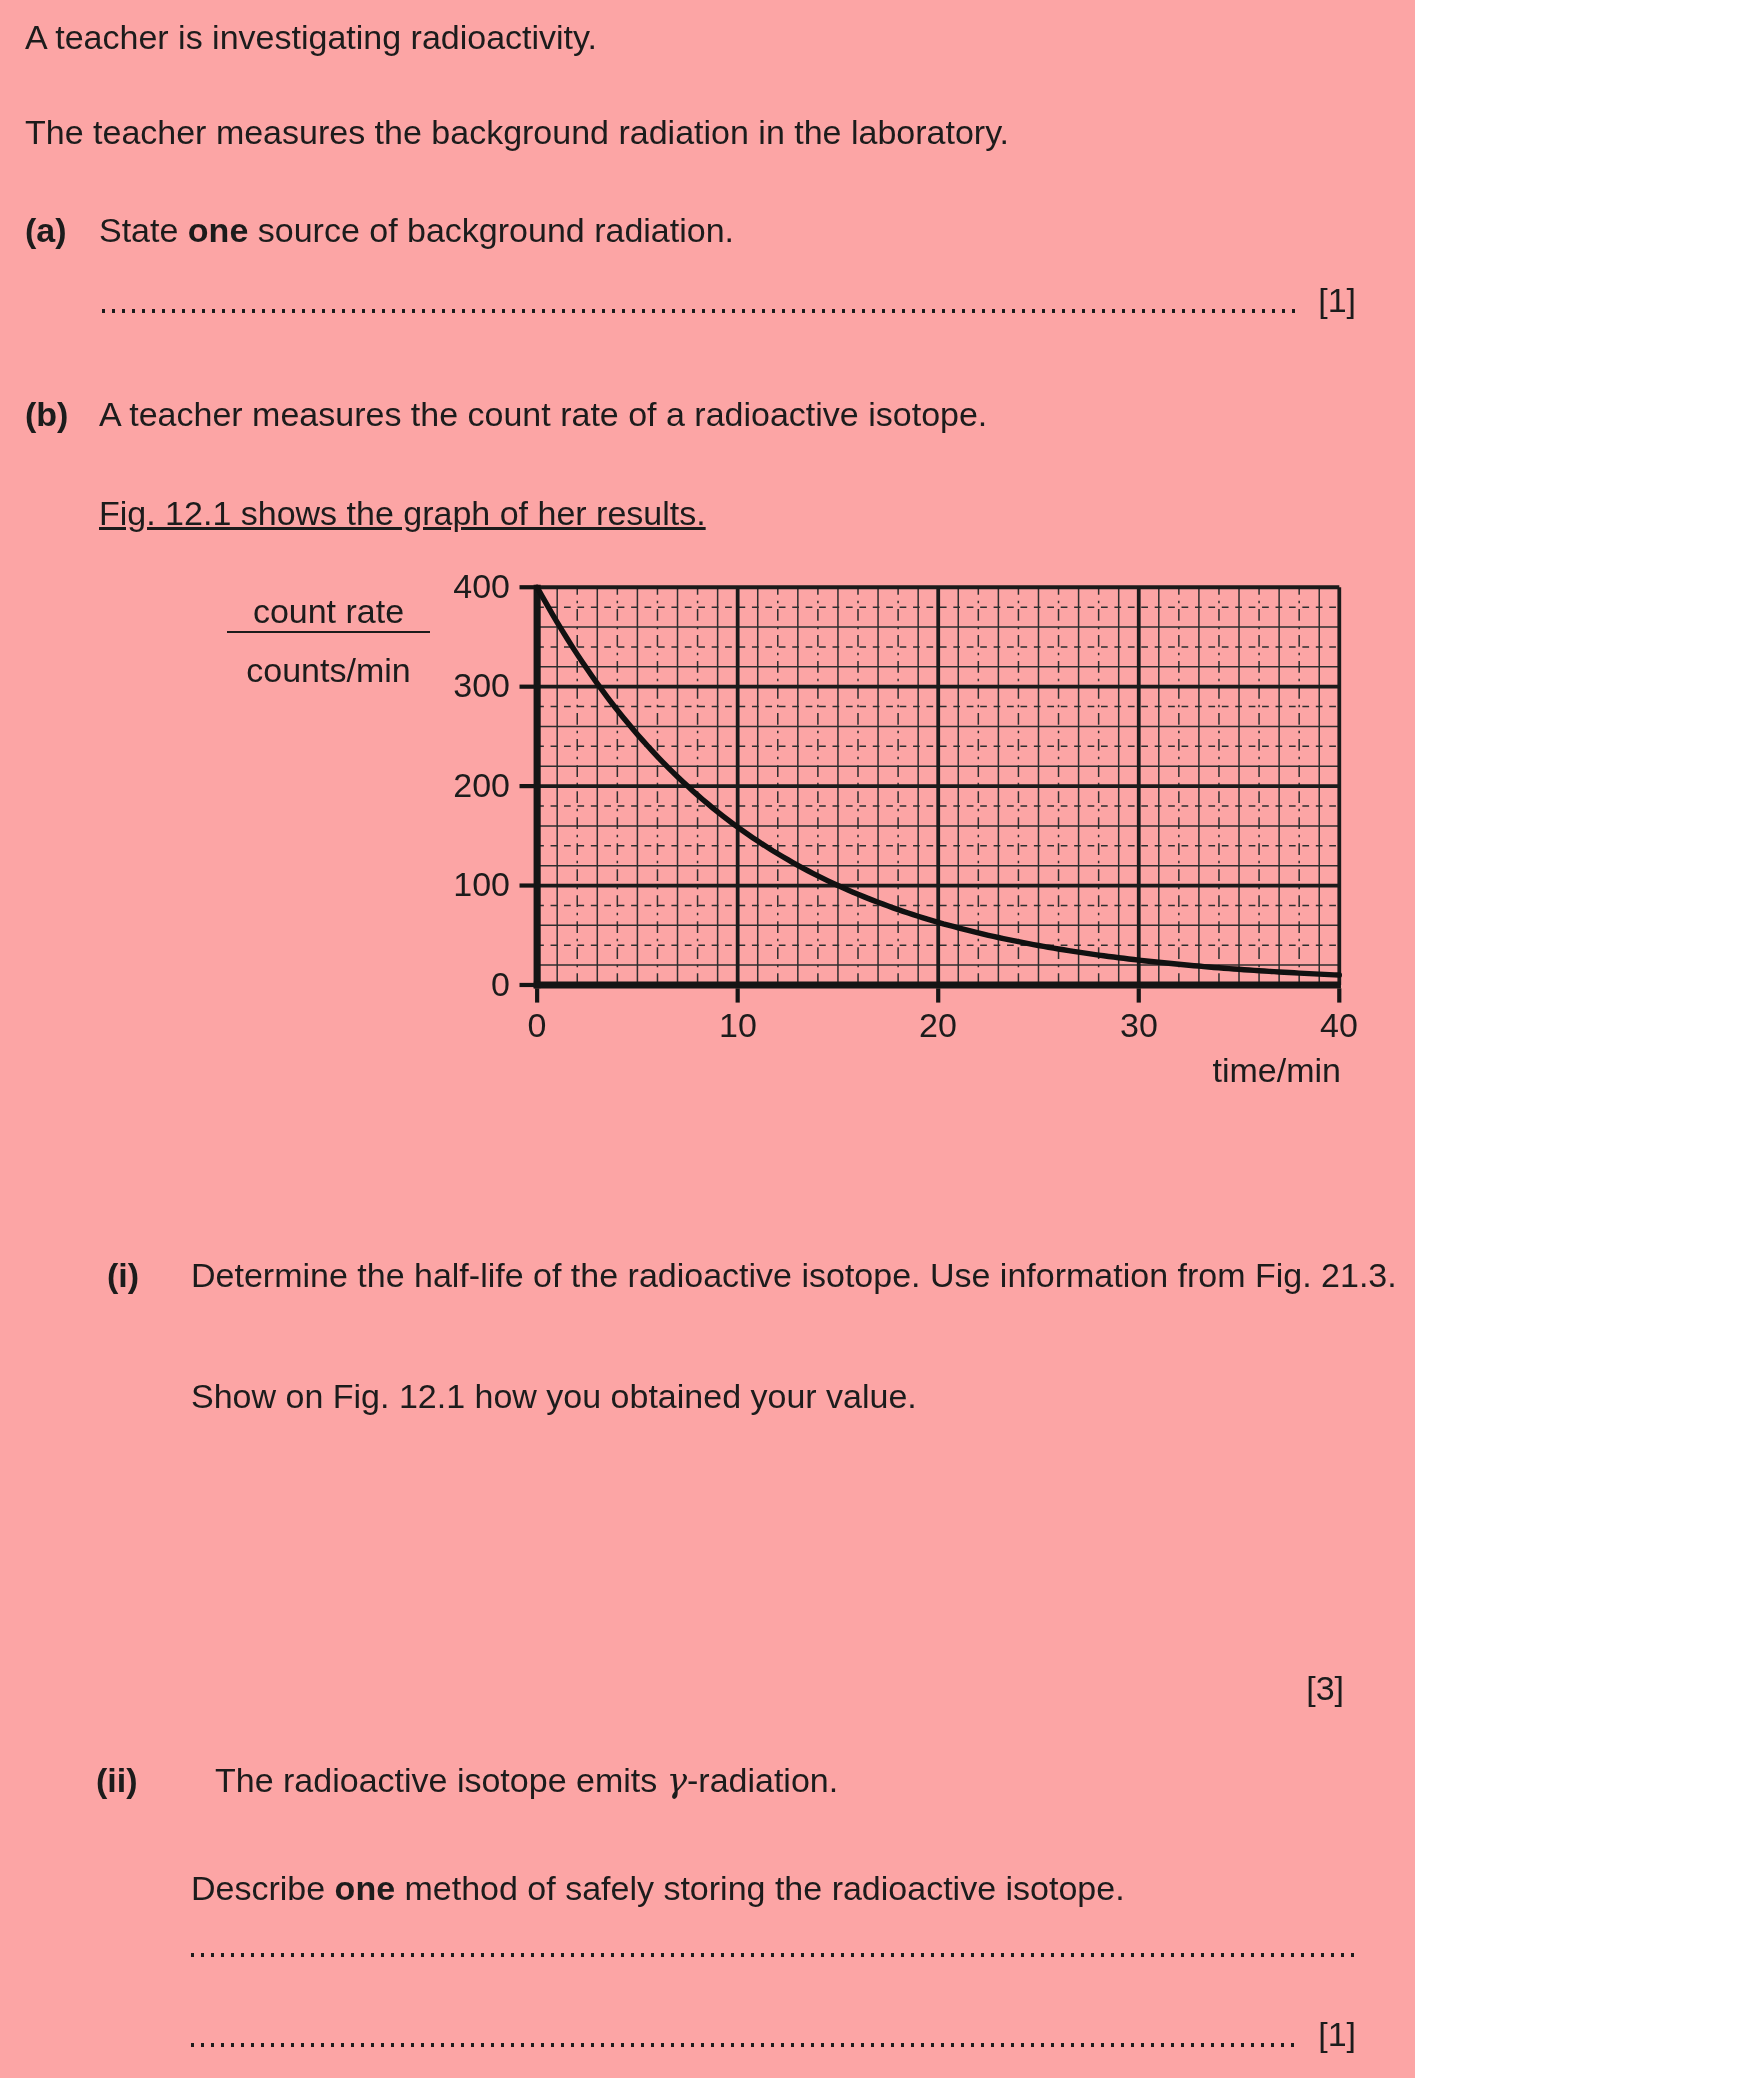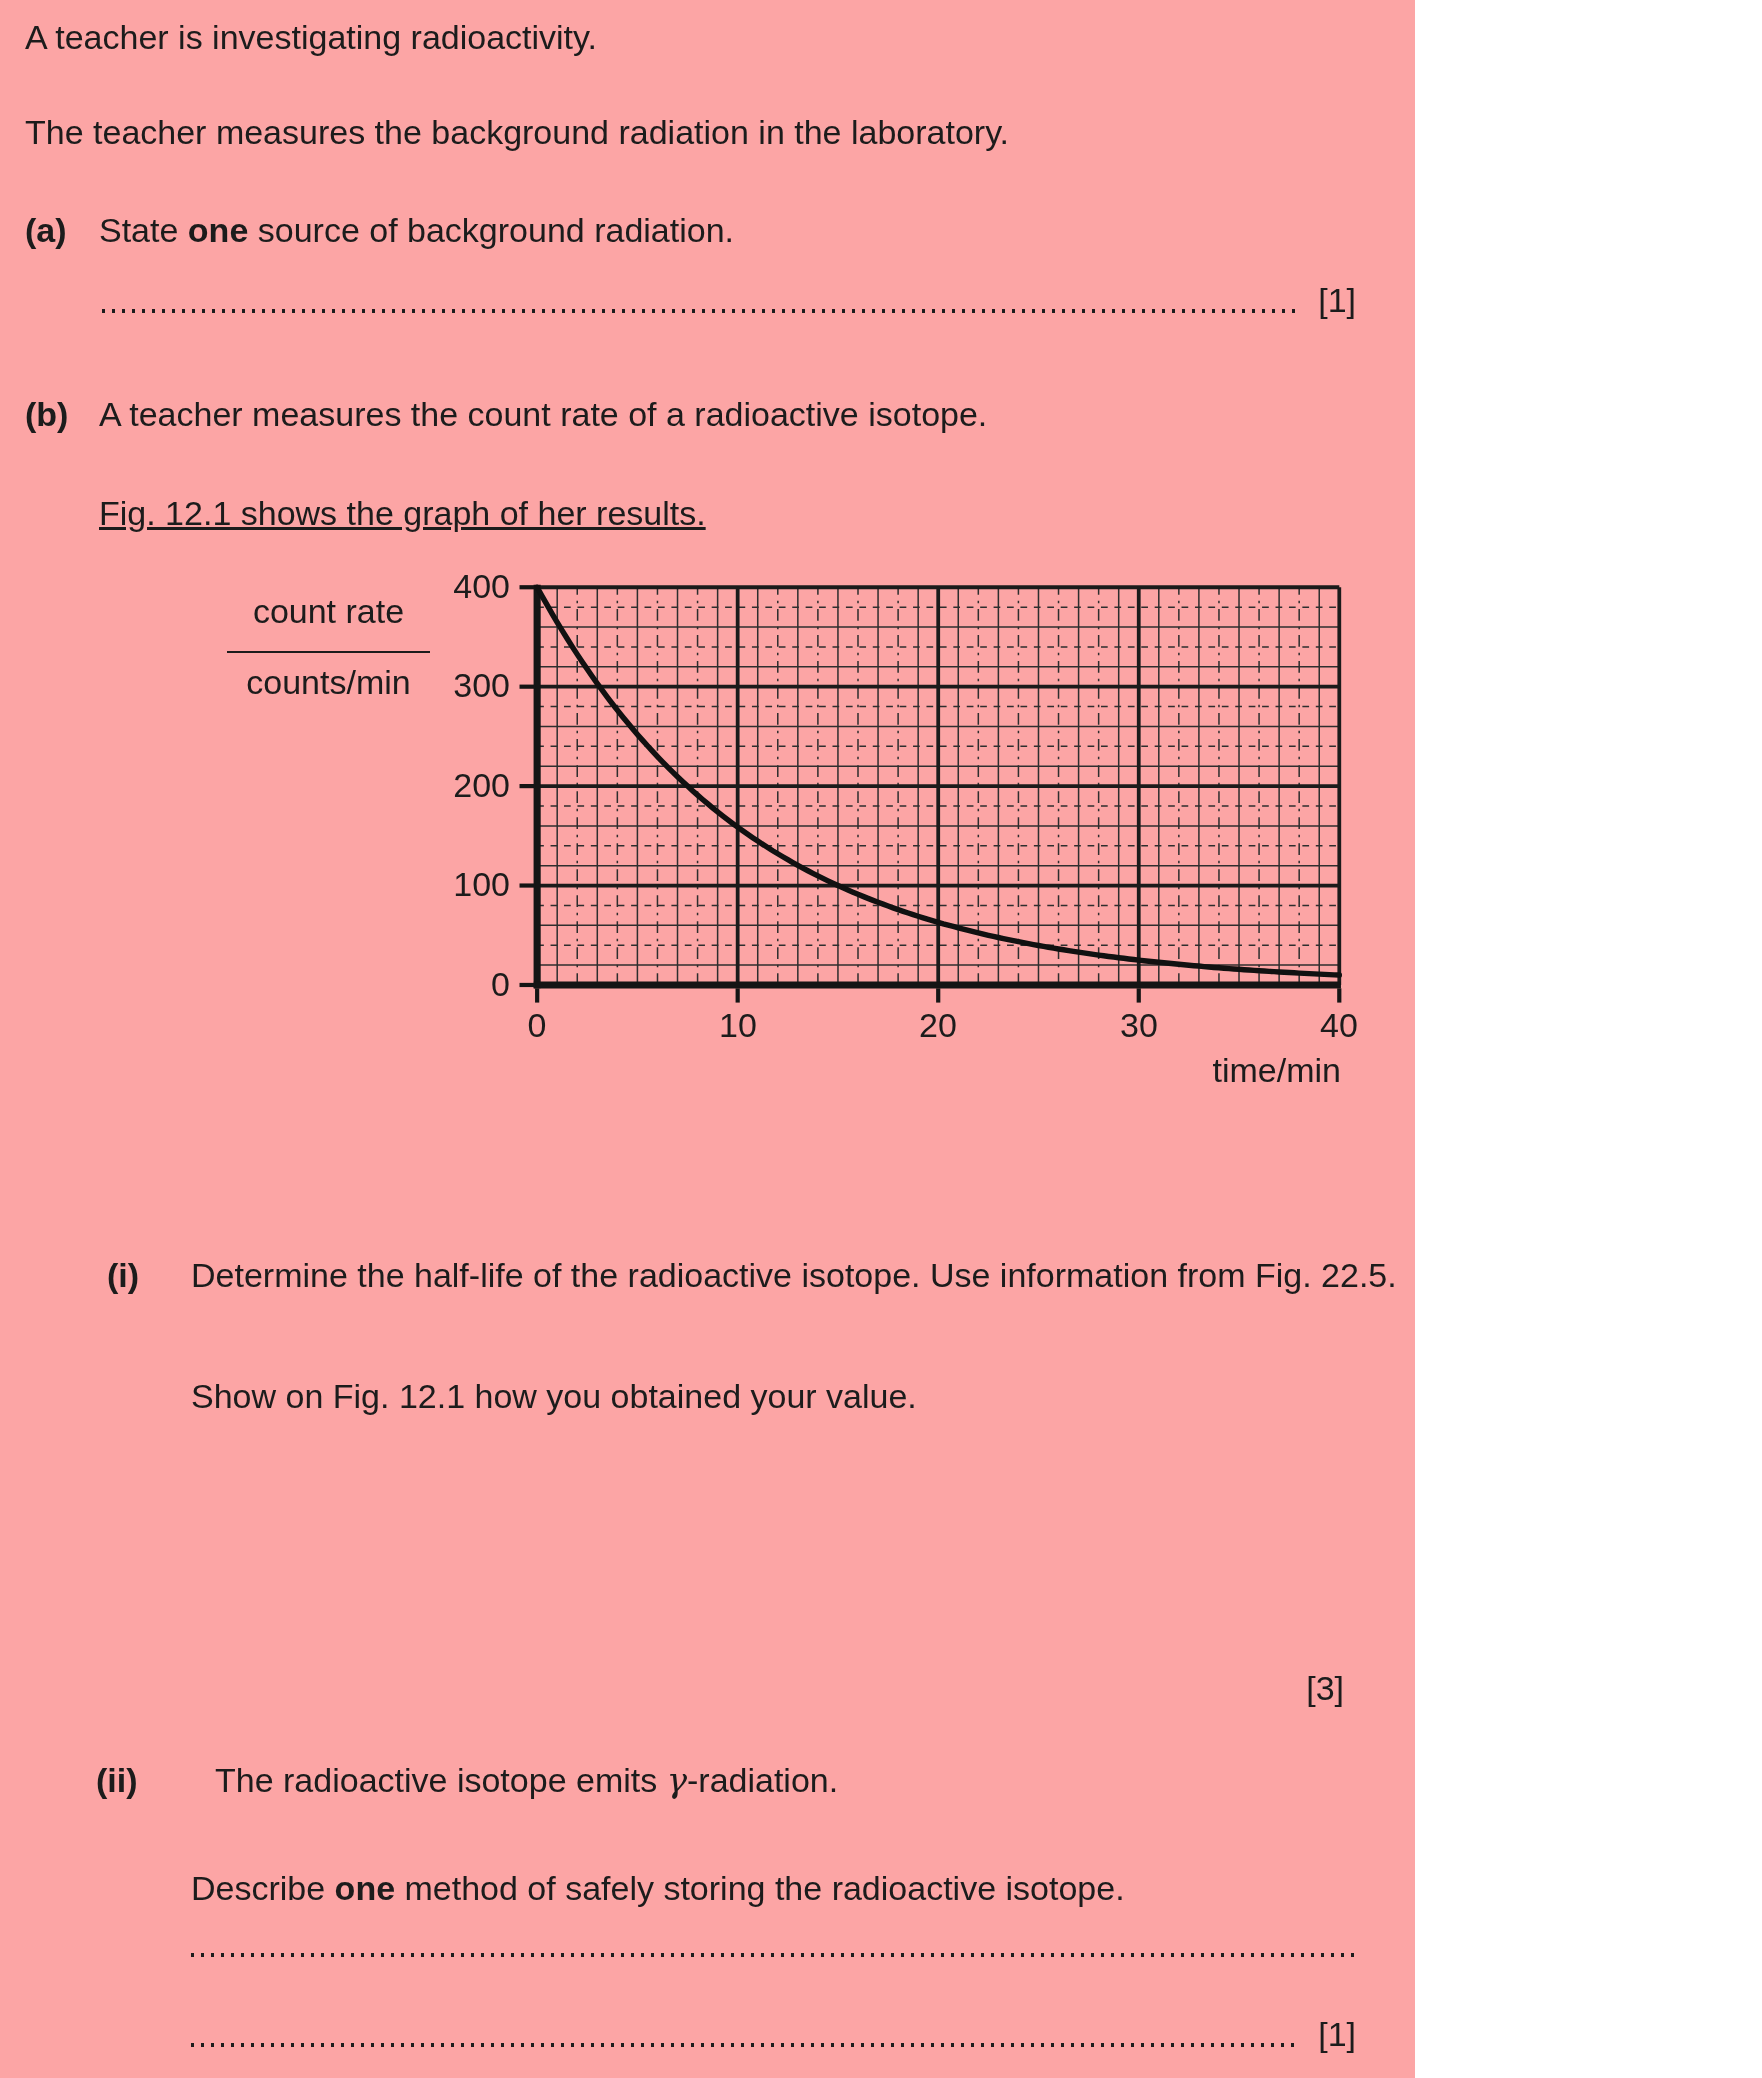--- a/index.html
+++ b/index.html
@@ -42,21 +42,21 @@
     height:4.2px;
     margin:0 15px 7.6px 15px;
     background:repeating-linear-gradient(90deg,#1c1c1c 0 3.4px, transparent 3.4px 11px);
   }
   .inline { font-size:34px; line-height:40px; white-space:nowrap; }
   #decay-plot { position:absolute; left:517px; top:582px; }
   .ylabel-frac {
     position:absolute; left:227px; top:592px; width:203px;
     text-align:center; font-size:34px; line-height:39px;
   }
-  .ylabel-frac .den { border-top:2.5px solid #1c1c1c; margin-top:20px; padding-top:10px; }
+  .ylabel-frac .den { border-top:2.5px solid #1c1c1c; margin-top:0; padding-top:18px; }
   .tick { position:absolute; font-size:34px; line-height:37px; color:#1c1c1c; }
   .caption { position:absolute; left:550px; top:1158px; width:537px; text-align:center;
              font-size:34px; font-weight:bold; }
   .xlabel { position:absolute; left:1076px; top:1051px; width:265px; text-align:right;
             font-size:34px; }
 </style>
 </head>
 <body>
 
 <div id="page">
@@ -155,21 +155,21 @@
       <line x1="502" y1="484" x2="502" y2="501" stroke="#151515" stroke-width="5"></line>
       <line x1="741" y1="484" x2="741" y2="501" stroke="#151515" stroke-width="5"></line>
       <line x1="980" y1="484" x2="980" y2="501" stroke="#151515" stroke-width="5"></line>
       <path d="M24.0 6.0 L30.0 16.8 L36.0 27.4 L41.9 37.7 L47.9 47.8 L53.9 57.7 L59.9 67.4 L65.8 76.8 L71.8 86.0 L77.8 95.0 L83.8 103.8 L89.7 112.4 L95.7 120.8 L101.7 129.0 L107.6 137.0 L113.6 144.8 L119.6 152.5 L125.6 160.0 L131.6 167.3 L137.5 174.4 L143.5 181.4 L149.5 188.2 L155.5 194.9 L161.4 201.4 L167.4 207.8 L173.4 214.0 L179.3 220.1 L185.3 226.0 L191.3 231.8 L197.3 237.5 L203.3 243.0 L209.2 248.4 L215.2 253.7 L221.2 258.9 L227.2 263.9 L233.1 268.9 L239.1 273.7 L245.1 278.4 L251.0 283.0 L257.0 287.5 L263.0 291.9 L269.0 296.2 L275.0 300.4 L280.9 304.5 L286.9 308.5 L292.9 312.4 L298.8 316.2 L304.8 320.0 L310.8 323.6 L316.8 327.2 L322.8 330.7 L328.7 334.1 L334.7 337.4 L340.7 340.7 L346.7 343.9 L352.6 347.0 L358.6 350.0 L364.6 353.0 L370.6 355.9 L376.5 358.7 L382.5 361.5 L388.5 364.2 L394.4 366.9 L400.4 369.4 L406.4 372.0 L412.4 374.4 L418.3 376.8 L424.3 379.2 L430.3 381.5 L436.3 383.7 L442.3 385.9 L448.2 388.1 L454.2 390.2 L460.2 392.2 L466.2 394.2 L472.1 396.2 L478.1 398.1 L484.1 400.0 L490.1 401.8 L496.0 403.6 L502.0 405.3 L508.0 407.1 L513.9 408.7 L519.9 410.3 L525.9 411.9 L531.9 413.5 L537.9 415.0 L543.8 416.5 L549.8 417.9 L555.8 419.4 L561.8 420.8 L567.7 422.1 L573.7 423.4 L579.7 424.7 L585.6 426.0 L591.6 427.2 L597.6 428.4 L603.6 429.6 L609.6 430.7 L615.5 431.9 L621.5 433.0 L627.5 434.0 L633.4 435.1 L639.4 436.1 L645.4 437.1 L651.4 438.1 L657.4 439.1 L663.3 440.0 L669.3 440.9 L675.3 441.8 L681.3 442.7 L687.2 443.5 L693.2 444.4 L699.2 445.2 L705.1 446.0 L711.1 446.7 L717.1 447.5 L723.1 448.2 L729.1 449.0 L735.0 449.7 L741.0 450.4 L747.0 451.1 L752.9 451.7 L758.9 452.4 L764.9 453.0 L770.9 453.6 L776.9 454.2 L782.8 454.8 L788.8 455.4 L794.8 455.9 L800.8 456.5 L806.7 457.0 L812.7 457.5 L818.7 458.1 L824.6 458.6 L830.6 459.1 L836.6 459.5 L842.6 460.0 L848.6 460.5 L854.5 460.9 L860.5 461.3 L866.5 461.8 L872.4 462.2 L878.4 462.6 L884.4 463.0 L890.4 463.4 L896.4 463.8 L902.3 464.1 L908.3 464.5 L914.3 464.8 L920.3 465.2 L926.2 465.5 L932.2 465.9 L938.2 466.2 L944.1 466.5 L950.1 466.8 L956.1 467.1 L962.1 467.4 L968.1 467.7 L974.0 468.0 L980.0 468.2" fill="none" stroke="#111111" stroke-width="6.5" stroke-linecap="round"></path>
     </svg>
 
   <div class="xlabel">time/min</div>
 
 
   <div class="t b" style="left:107px; top:1255px;">(i)</div>
-  <div class="t" style="left:191px; top:1255px;">Determine the half-life of the radioactive isotope. Use information from Fig. 22.5.</div>
+  <div class="t" style="left:191px; top:1255px;">Determine the half-life of the radioactive isotope. Use information from Fig. 21.3.</div>
   <div class="t" style="left:191px; top:1376px;">Show on Fig. 12.1 how you obtained your value.</div>
 
   <div class="t" style="right:71px; top:1668px; left:auto;">[3]</div>
 
   <div class="t b" style="left:96px; top:1760px;">(ii)</div>
   <div class="t" style="left:191px; top:1760px;margin-left:24px;">
     <span>The radioactive isotope emits </span><span class="g">γ</span><span>-radiation.</span>
   </div>
   <div class="t" style="left:191px; top:1868px;">
     <span>Describe </span><span class="b">one</span><span> method of safely storing the radioactive isotope.</span>

